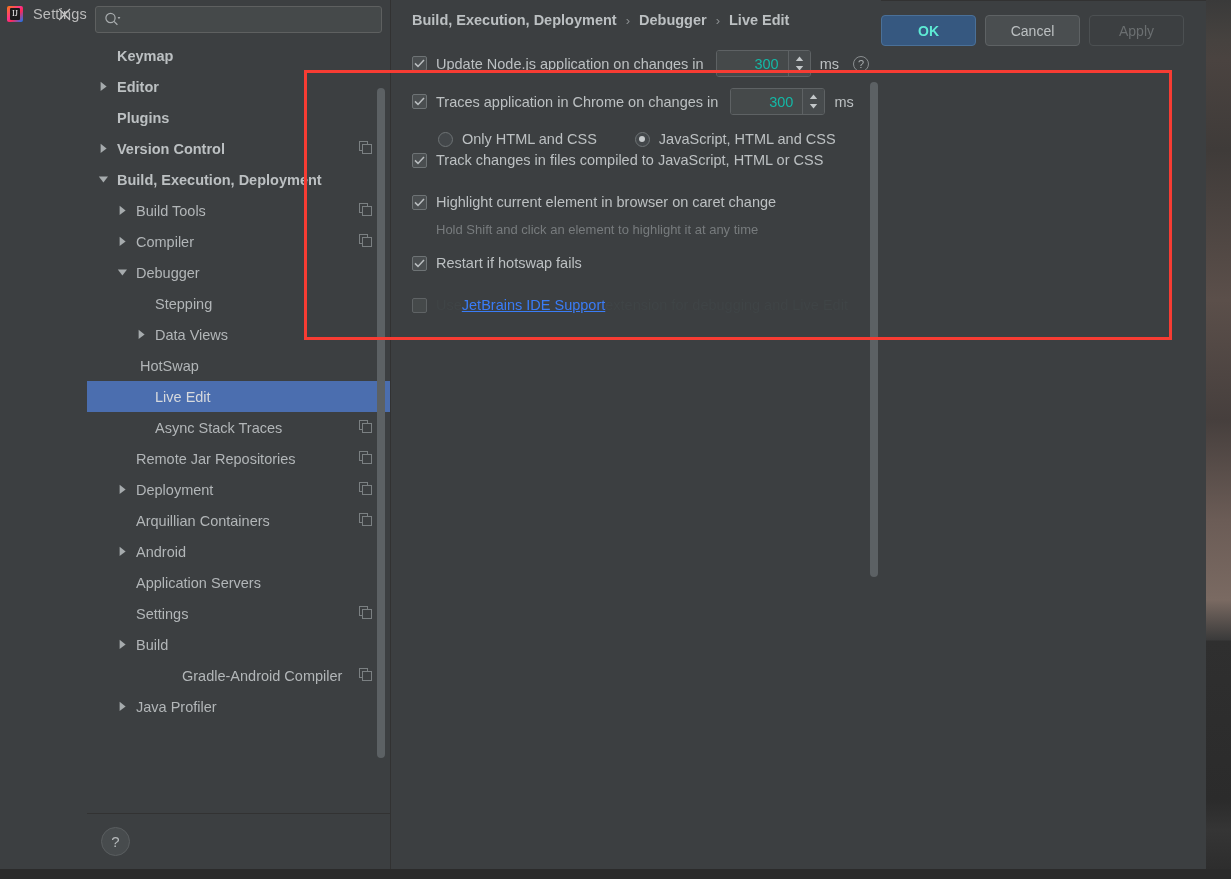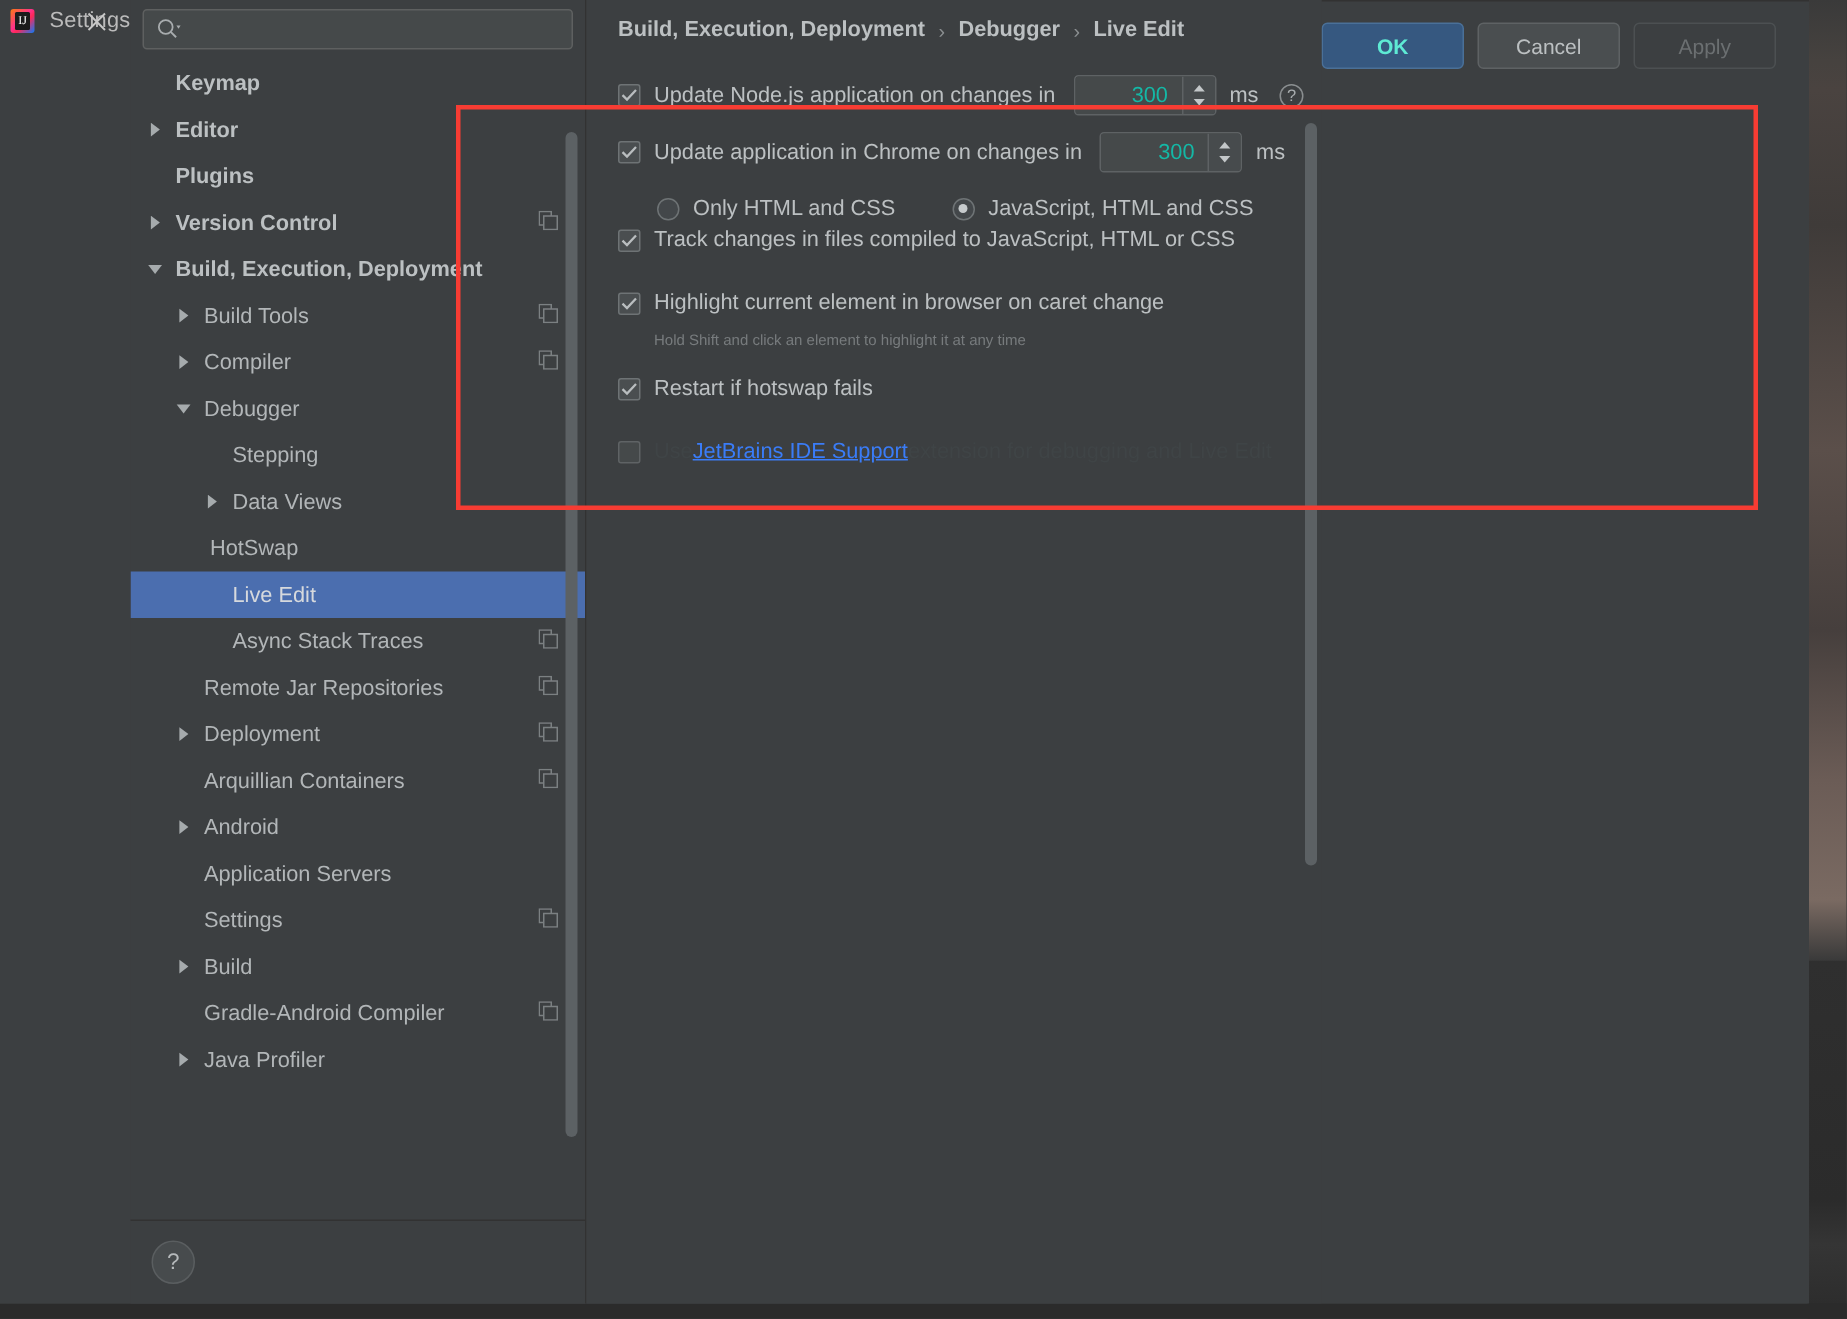--- a/index.html
+++ b/index.html
@@ -198,21 +198,21 @@
     width: 16px; height: 16px; border-radius: 50%;
     border: 1px solid #8a8e90; color: #a9adaf;
     font-size: 11px; display: flex; align-items: center;
     justify-content: center; margin-left: 14px;
   }
 
   .radio-row { display: flex; align-items: center; padding-left: 26px; gap: 0; }
   .radio-row .gap { width: 38px; }
 
   .hint {
-    font-size: 10px; color: #777b7d; padding-left: 24px; margin-bottom: 13px;
+    font-size: 13px; color: #777b7d; padding-left: 24px; margin-bottom: 13px;
   }
 
   .link {
     color: #3a7cf7; text-decoration: underline; cursor: pointer;
   }
 
   
   #redbox {
     position: absolute; left: 304px; top: 70px;
     width: 868px; height: 270px;
@@ -473,21 +473,21 @@
               </svg></span>
           </div>
           <div class="tree-row" style="padding-left: 29px;">
             <span class="arrow">
               <svg width="9" height="11" viewBox="0 0 9 11">
                 <path d="M1.6 0.8 L1.6 10 L7.6 5.4 Z" fill="#a6abad"></path>
               </svg>
             </span>
             <span class="lbl">Build</span>
           </div>
-          <div class="tree-row" style="padding-left: 29px;">
+          <div class="tree-row" style="padding-left: 29px; margin-left: 46px;">
             <span class="arrow none">
               <svg width="9" height="11" viewBox="0 0 9 11">
                 <path d="M1.6 0.8 L1.6 10 L7.6 5.4 Z" fill="#a6abad"></path>
               </svg>
             </span>
             <span class="lbl">Gradle-Android Compiler</span>
             <span class="copy-ic"><svg width="13" height="13" viewBox="0 0 13 13">
                 <rect x="0.5" y="0.5" width="8" height="9" fill="none" stroke="#8a8f91"></rect>
                 <rect x="3.5" y="3.5" width="9" height="9" fill="#3c3f41" stroke="#8a8f91"></rect>
               </svg></span>
@@ -543,21 +543,21 @@
           <span class="unit">ms</span>
           <div class="help-q">?</div>
         </div>
 
         <div class="opt-row mb2">
           <div class="cb">
             <svg width="11" height="9" viewBox="0 0 11 9">
               <path d="M1 4.4 L4 7.4 L10 1" stroke="#b9bdbf" stroke-width="1.5" fill="none"></path>
             </svg>
           </div>
-          <span class="lbl-txt">Update application in Chrome on changes in</span>
+          <span class="lbl-txt">Traces application in Chrome on changes in</span>
           <div class="spinner">
             <div class="val">300</div>
             <div class="arrows">
               <svg width="9" height="6" viewBox="0 0 9 6">
                   <path d="M4.5 0.6 L8.2 5 L0.8 5 Z" fill="#c3c7c9"></path>
                 </svg>
               <svg width="9" height="6" viewBox="0 0 9 6">
                   <path d="M4.5 5.4 L0.8 1 L8.2 1 Z" fill="#c3c7c9"></path>
                 </svg>
             </div>

